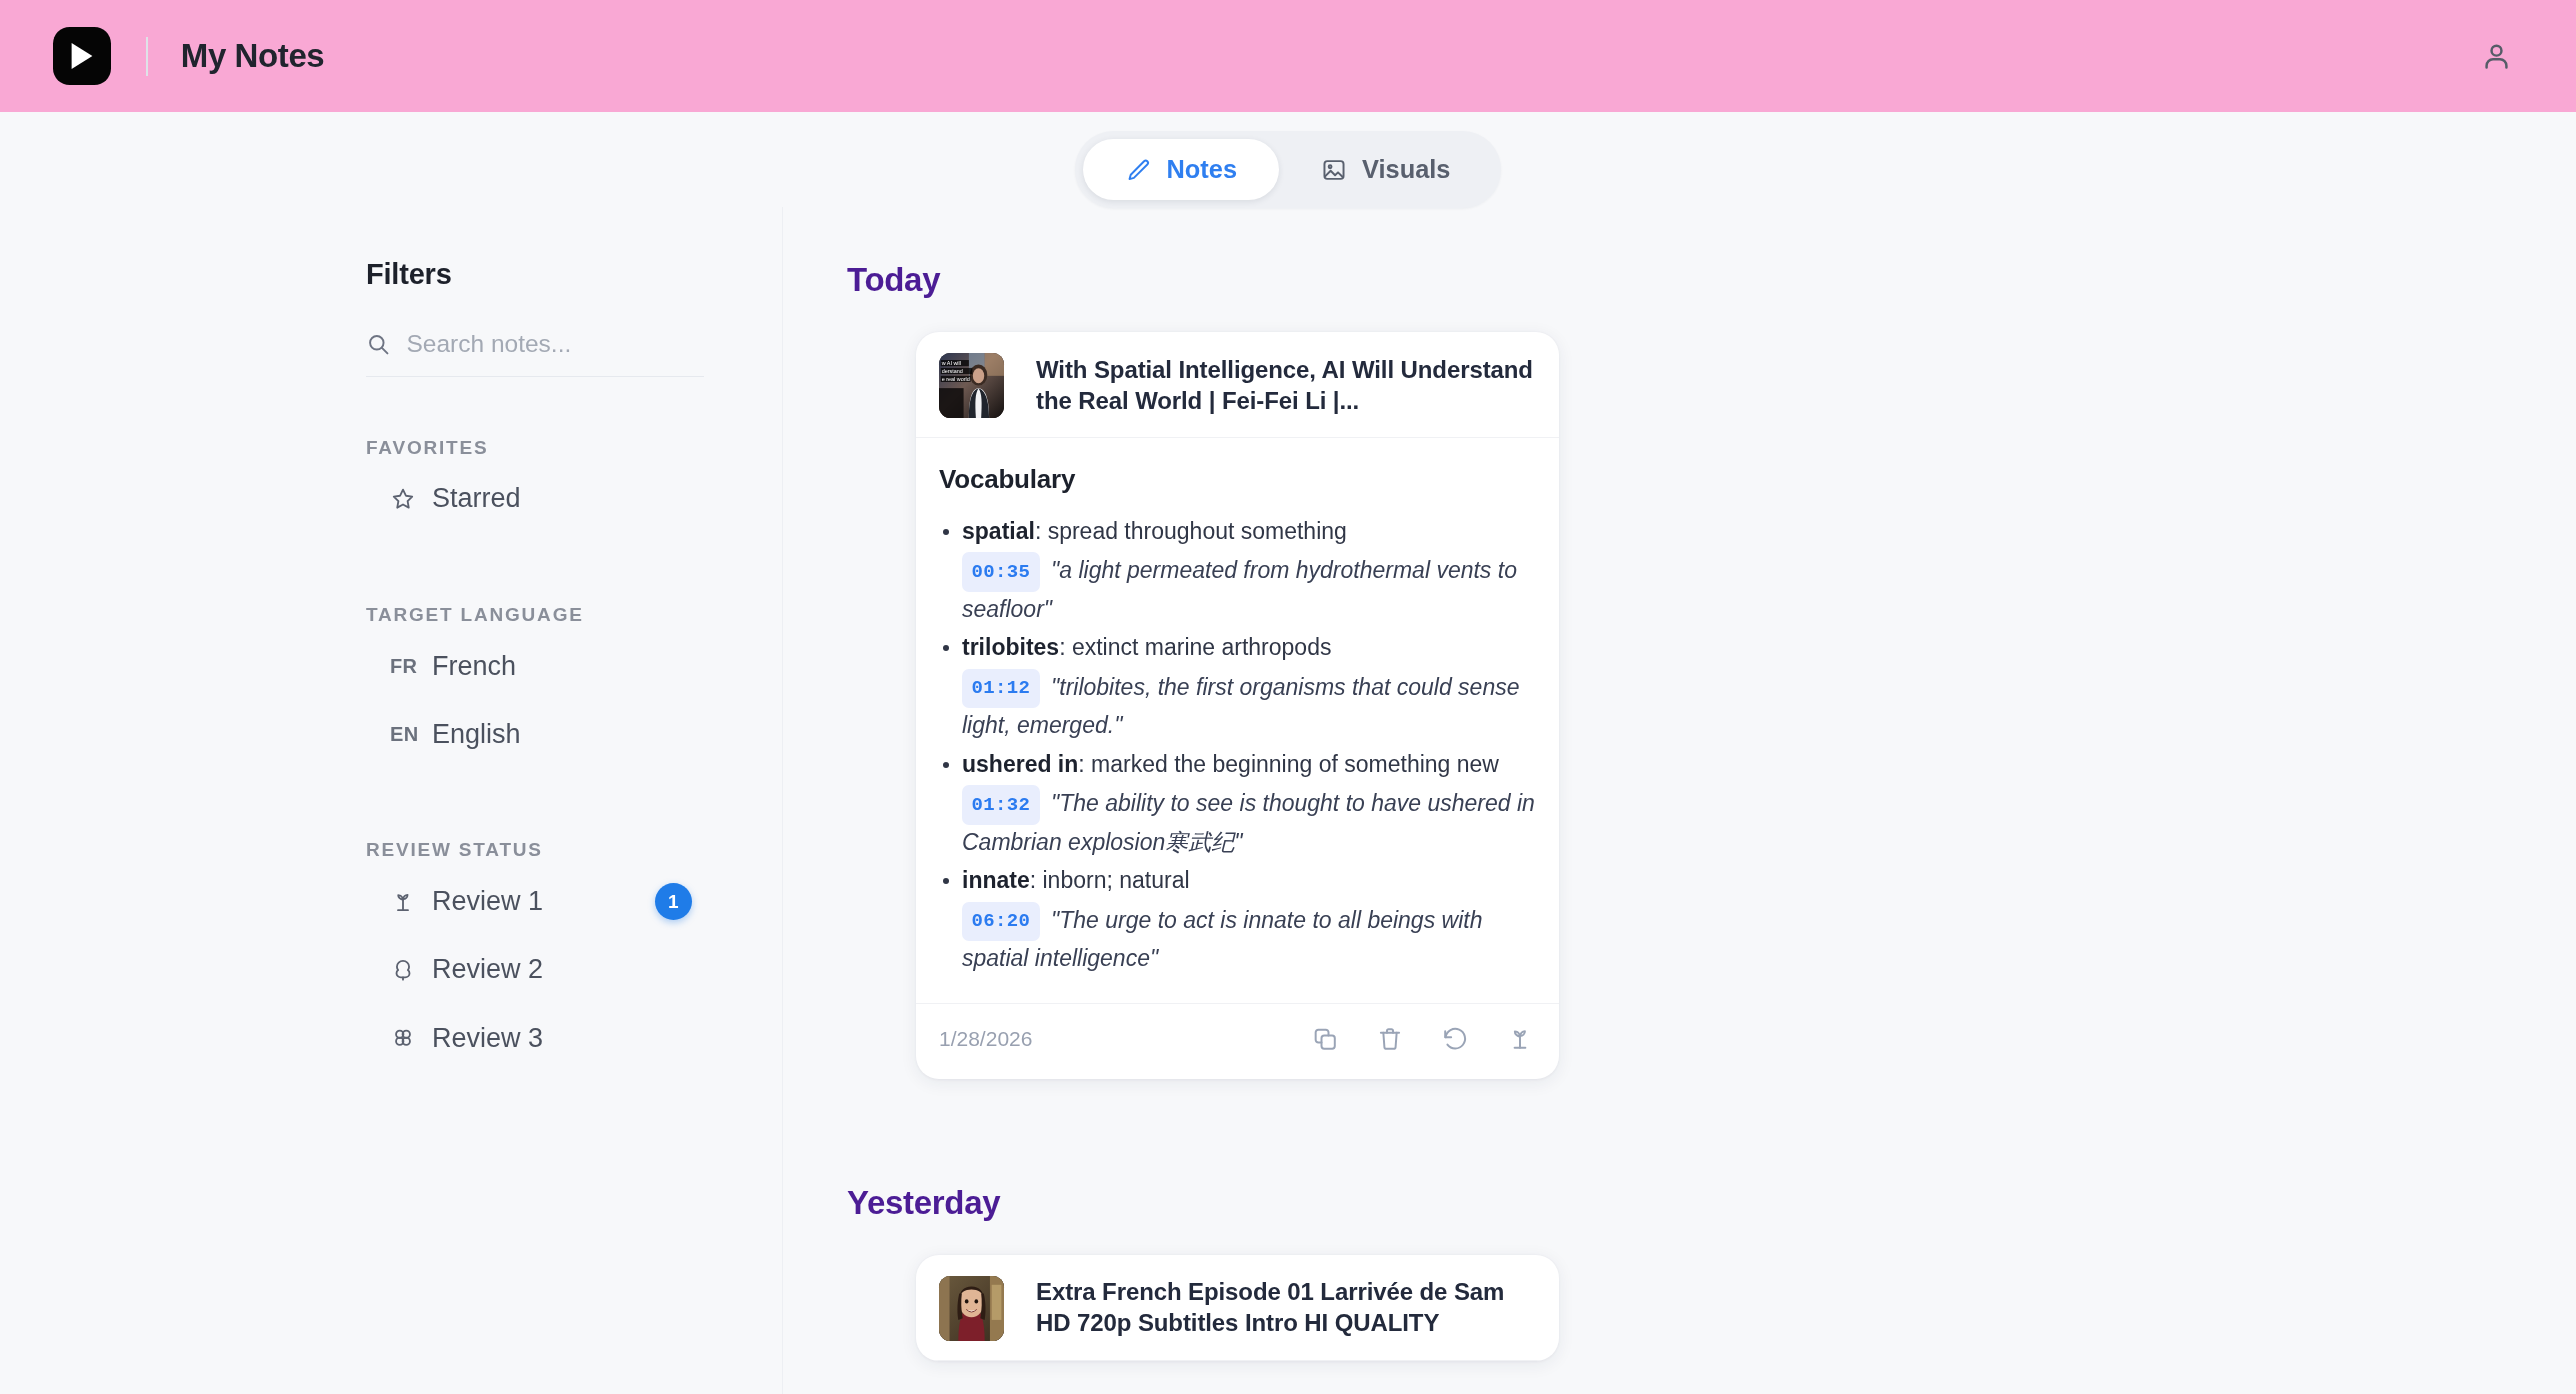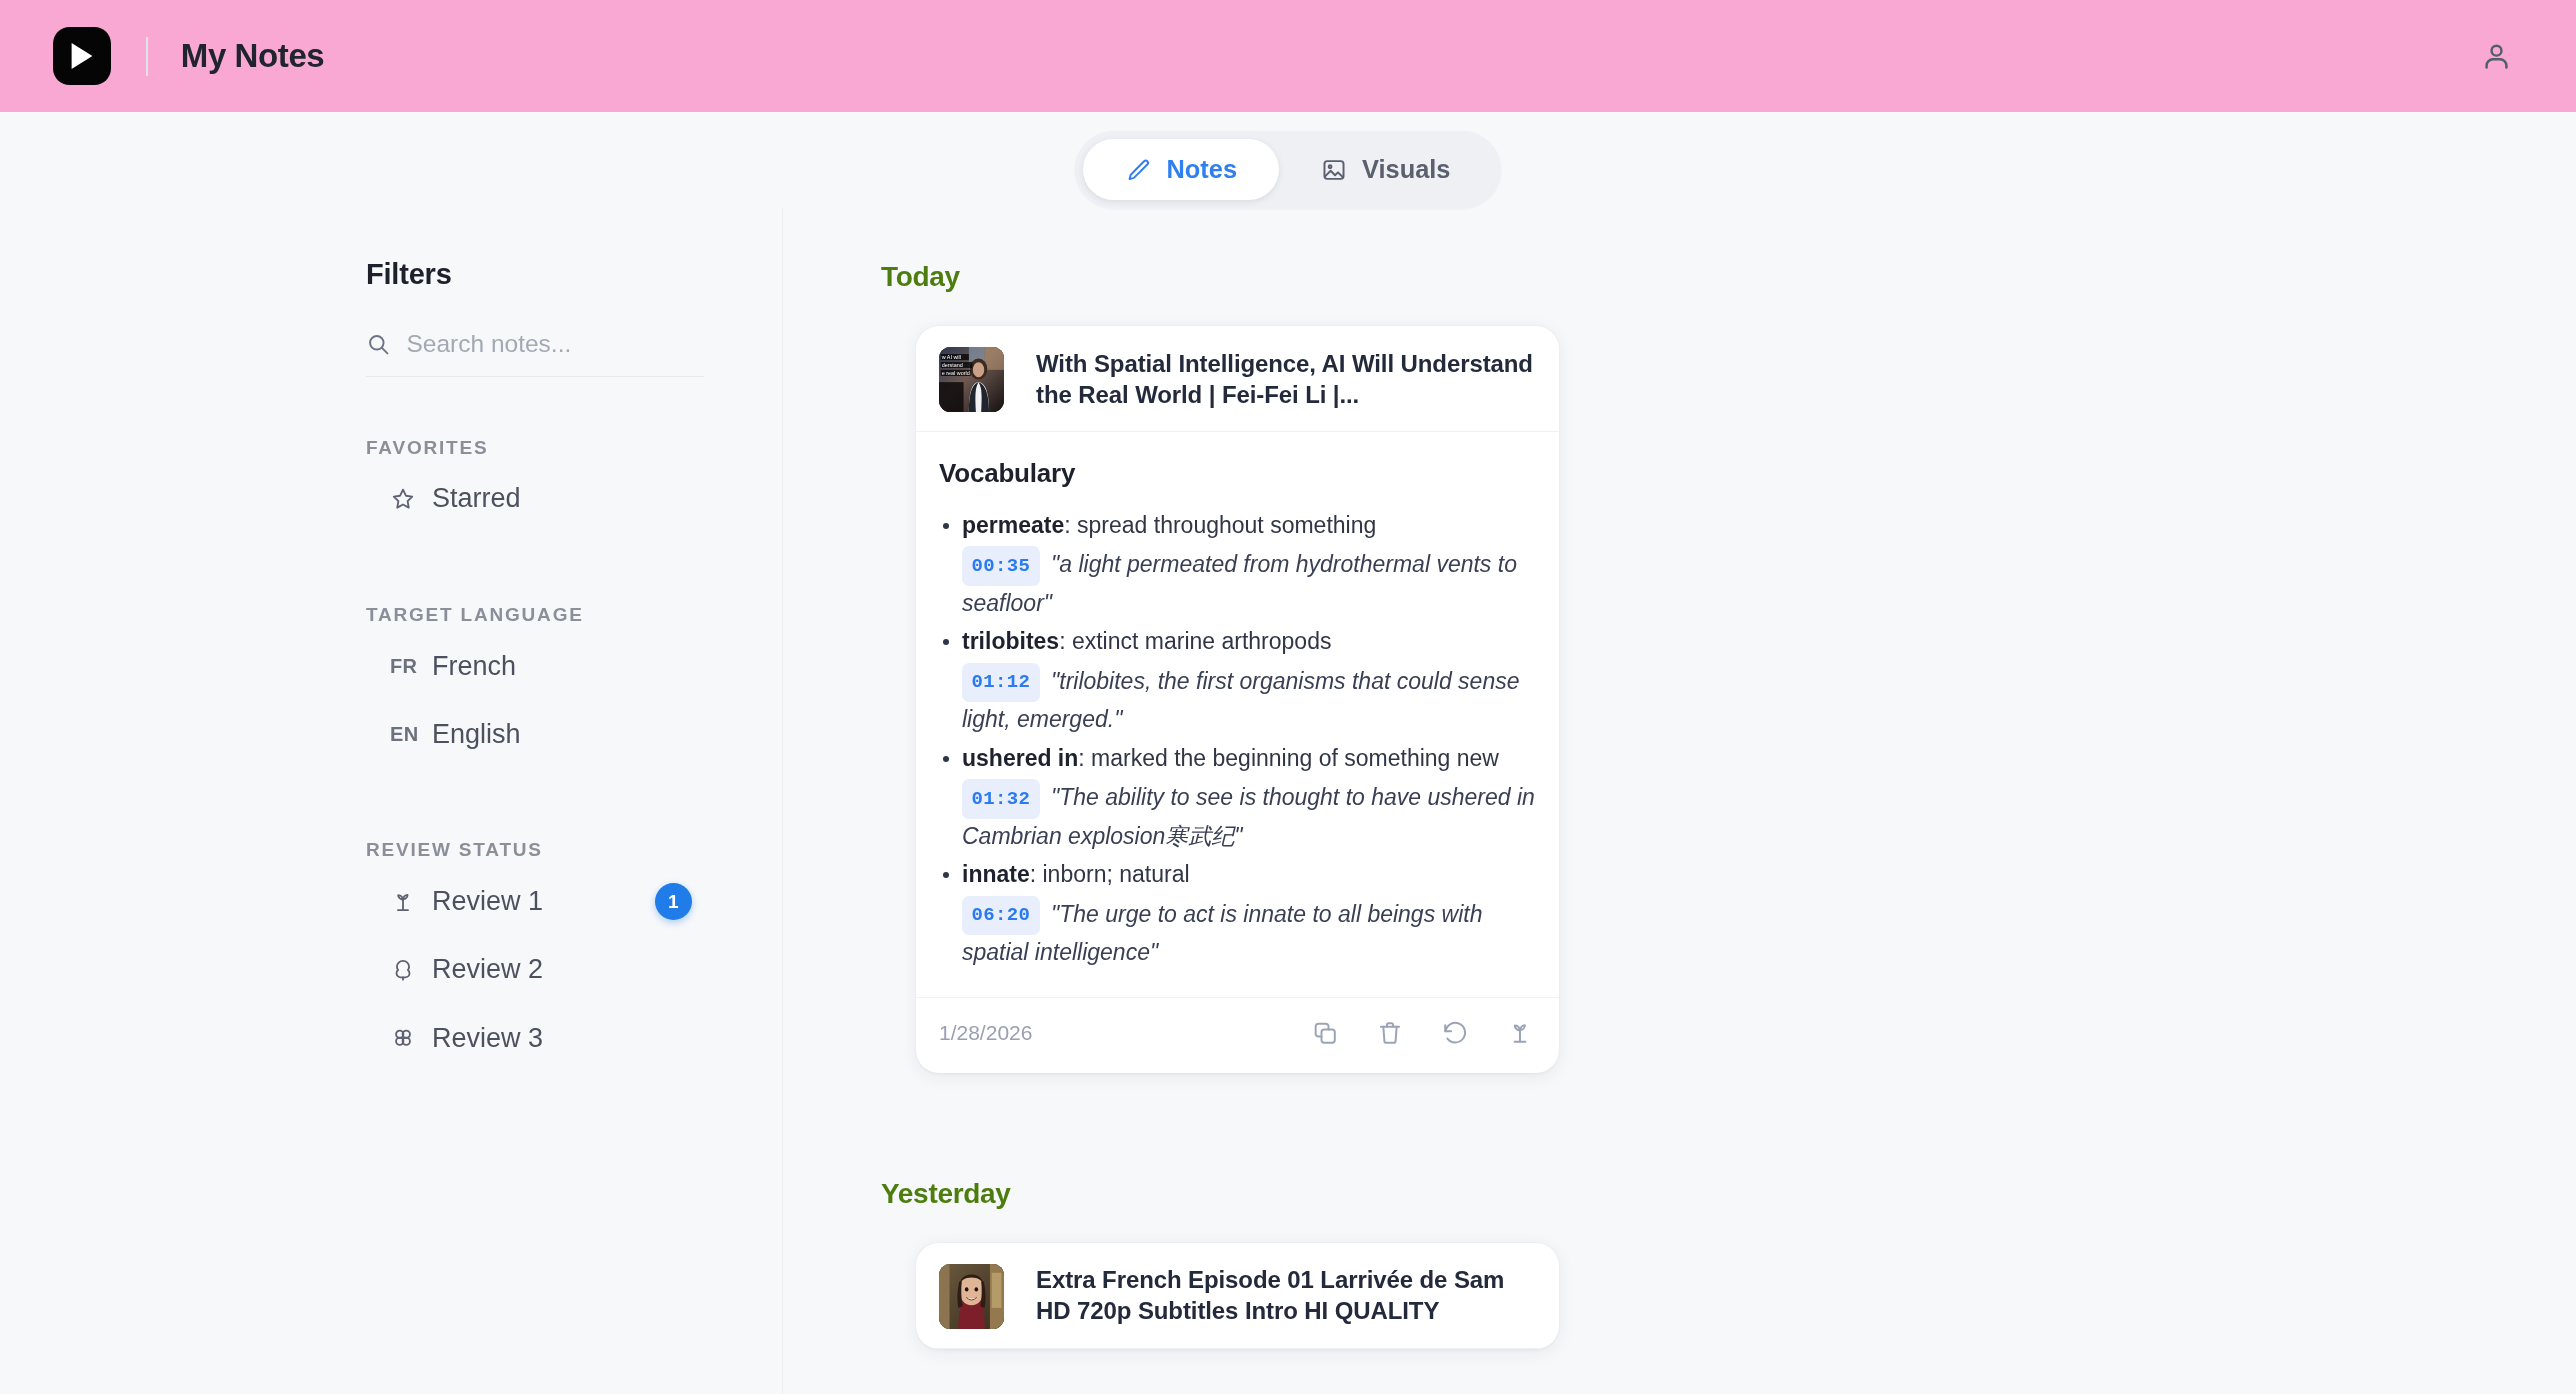--- a/index.html
+++ b/index.html
@@ -197,25 +197,25 @@
   
   .feed {
     position: absolute;
     top: 207px;
     left: 783px;
     width: 1793px;
     height: 1188px;
     overflow: hidden;
   }
   .day-heading {
-    font-size: 28px;
-    font-weight: 700;
-    color: #4d7c0f;
+    font-size: 33px;
+    font-weight: 700;
+    color: #4c1d95;
     letter-spacing: -0.3px;
-    margin-left: 98px;
+    margin-left: 64px;
   }
   .day-today     { margin-top: 54px; }
   .day-yesterday { margin-top: 105px; }
 
   .note-card {
     width: 643px;
     margin-left: 133px;
     margin-top: 33px;
     background: #ffffff;
     border-radius: 23px;
@@ -472,21 +472,21 @@
       </div>
       <div class="card-title">With Spatial Intelligence, AI Will Understand the Real World | Fei-Fei Li |...</div>
     </div>
 
     <div class="card-body">
       <div class="body-title">Vocabulary</div>
 
       <ul class="vocab-list">
 
         <li class="vocab-item">
-          <span class="vocab-term">permeate</span><span>: spread throughout something</span>
+          <span class="vocab-term">spatial</span><span>: spread throughout something</span>
           <div class="quote-line">
             <span class="ts-pill">00:35</span><span class="quote-text">"a light permeated from hydrothermal vents to seafloor"</span>
           </div>
         </li>
 
         <li class="vocab-item">
           <span class="vocab-term">trilobites</span><span>: extinct marine arthropods</span>
           <div class="quote-line">
             <span class="ts-pill">01:12</span><span class="quote-text">"trilobites, the first organisms that could sense light, emerged."</span>
           </div>

